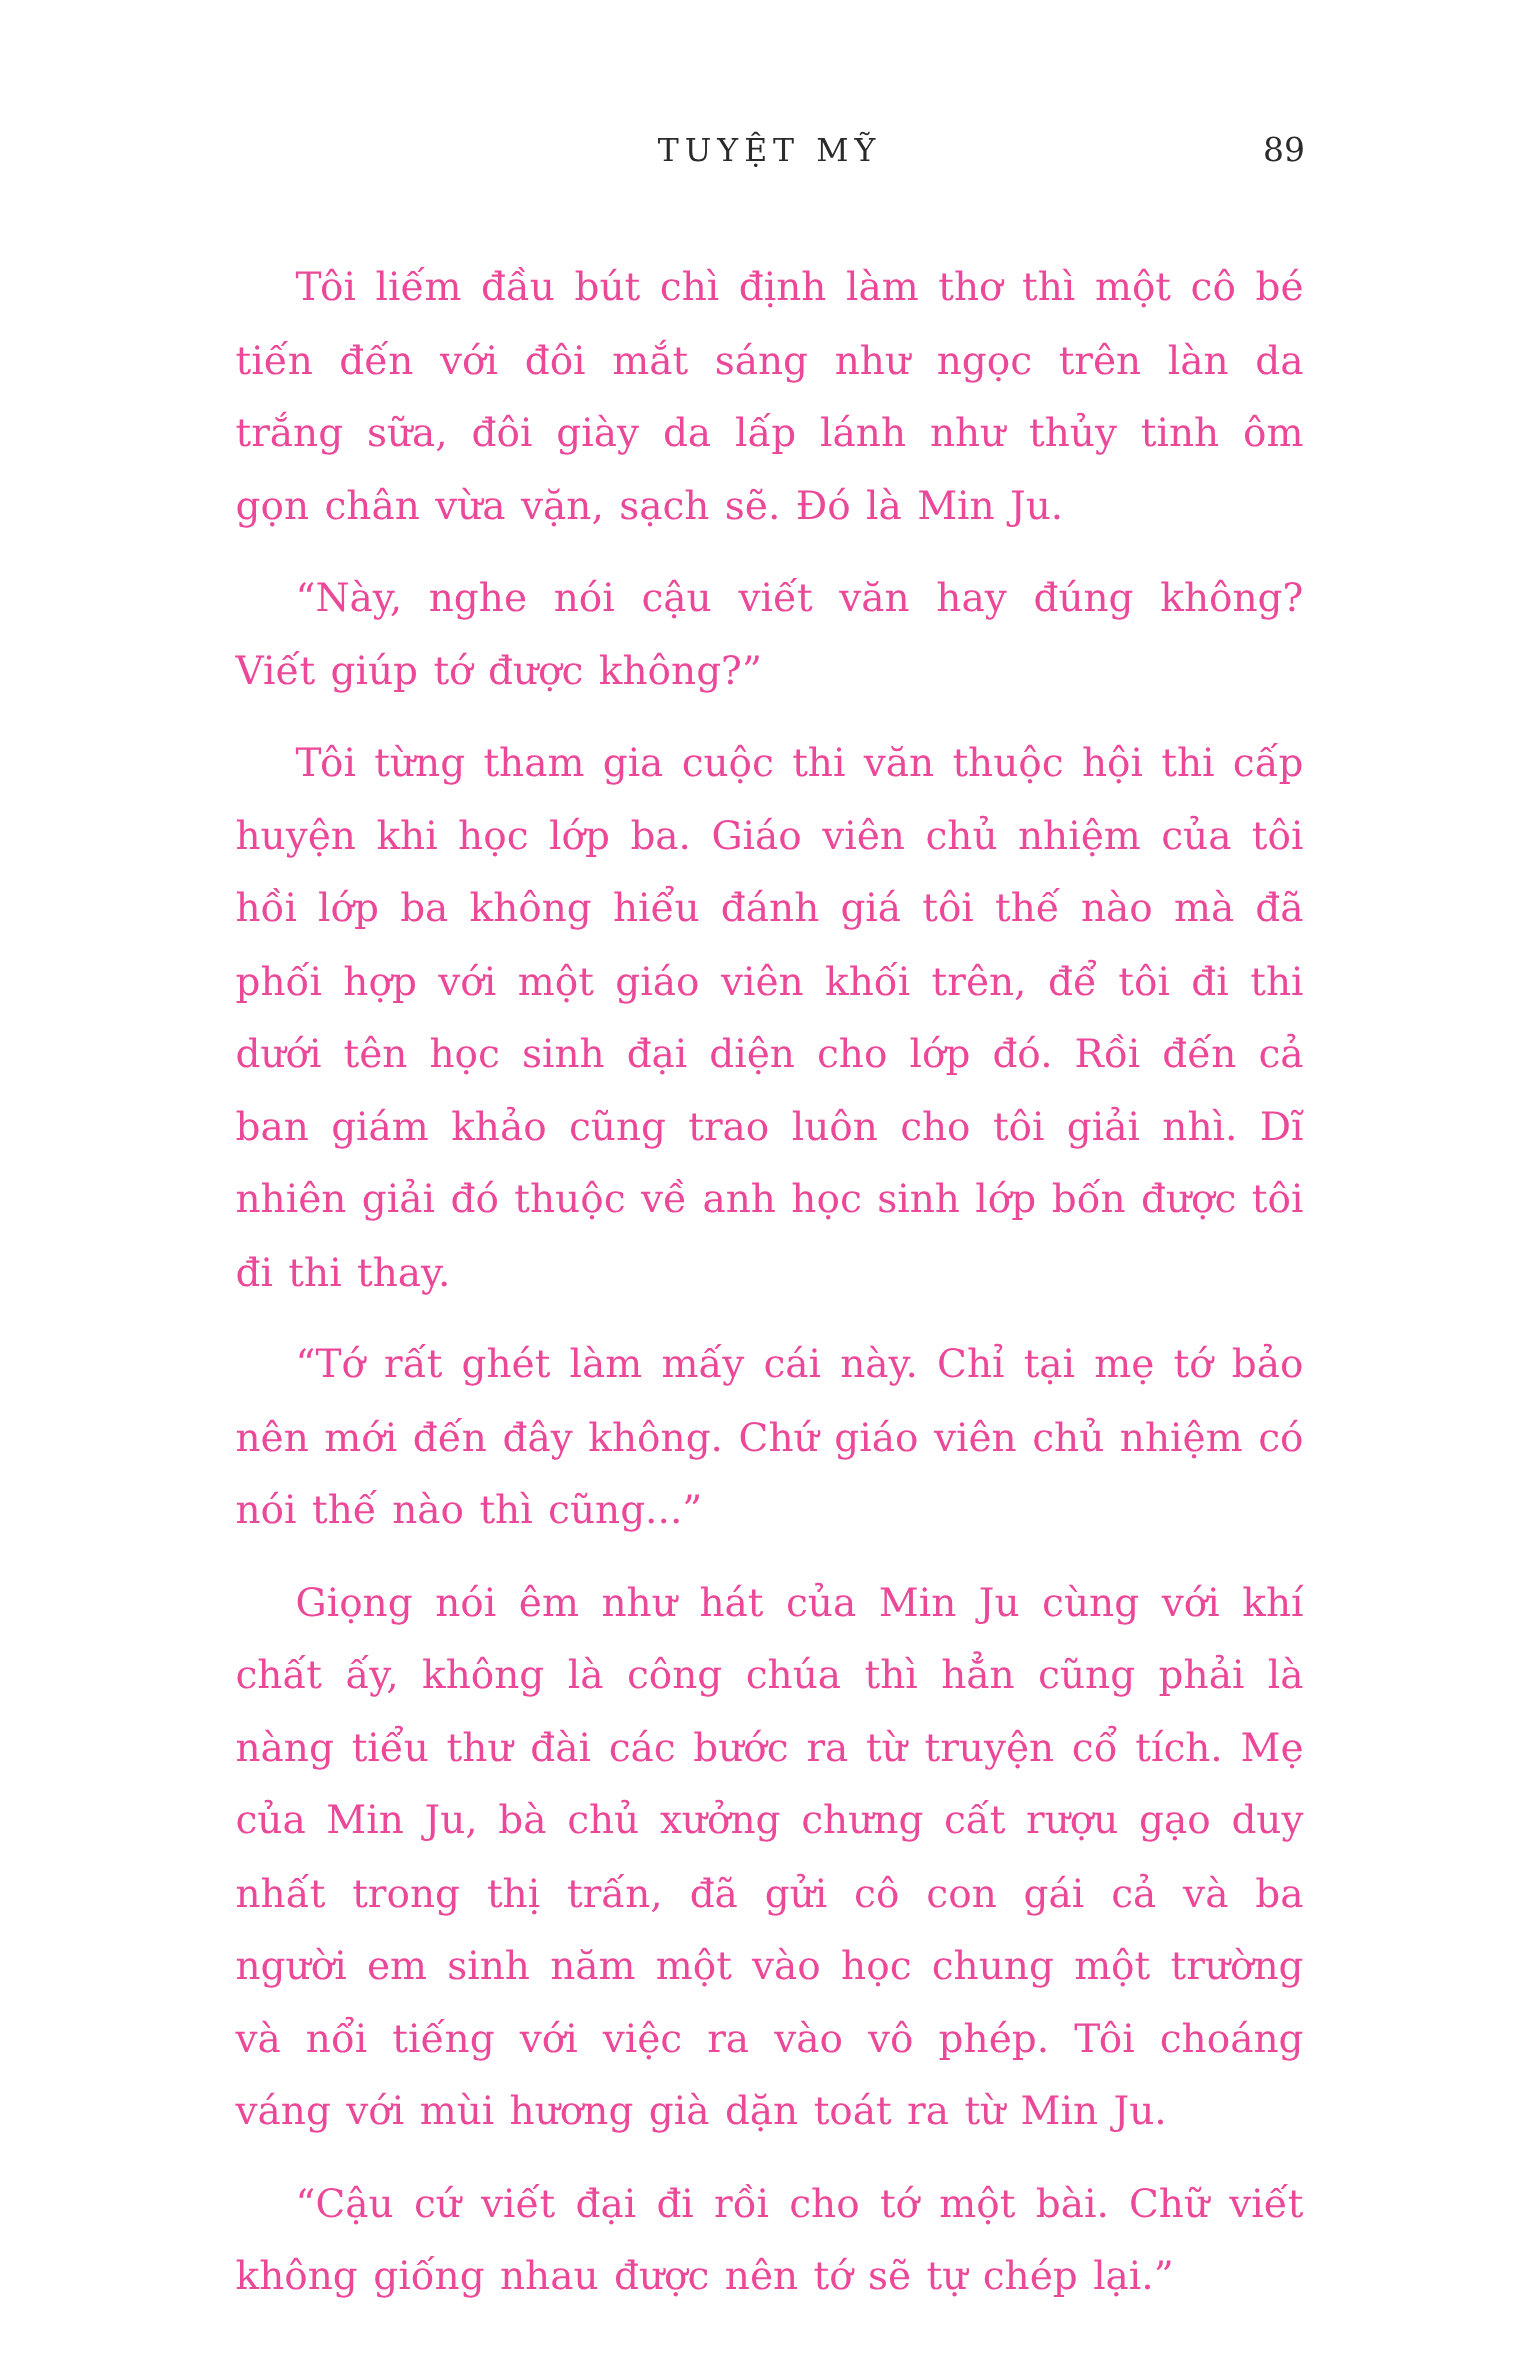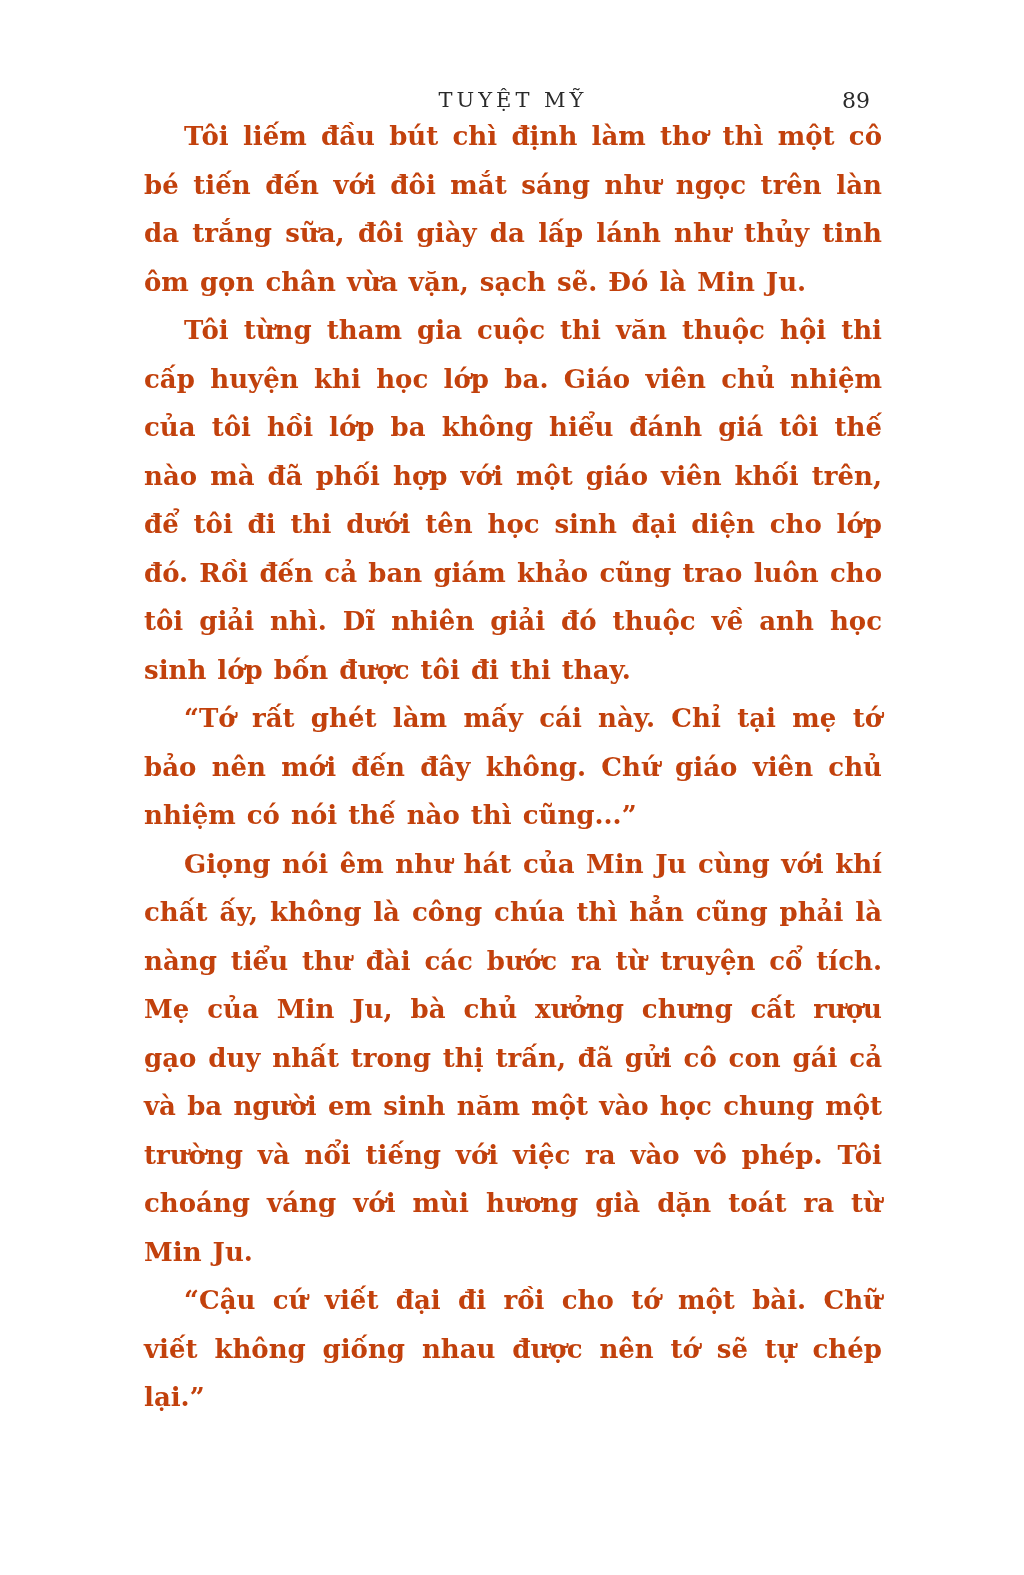--- a/index.html
+++ b/index.html
@@ -15,54 +15,55 @@
     color: #1b1b1b;
     font-family: "DejaVu Serif", "Liberation Serif", serif;
     box-sizing: border-box;
     padding: 88px 142px 0 144px;
   }
   .running-head {
     display: flex;
     align-items: baseline;
     justify-content: center;
     position: relative;
+    margin-bottom: 56px;
   }
   .running-head .title {
     font-size: 21px;
     letter-spacing: 4px;
     color: #2a2a2a;
   }
   .running-head .pagenum {
     position: absolute;
     right: 12px;
     top: 0;
     font-size: 22px;
     color: #2a2a2a;
   }
   .body-text p {
-    margin: 0;
+    margin: 13px;
     padding: 0;
     font-size: 26px;
     line-height: 48.5px;
     text-align: justify;
     text-indent: 40px;
-    color: #c2410c;
+    color: #ec4899;
     word-spacing: 2px;
-    font-weight: bold;
   }
 </style>
 </head>
 <body>
 
 <div class="page">
   <div class="running-head">
     <span class="title">TUYỆT MỸ</span>
     <span class="pagenum">89</span>
   </div>
 
   <div class="body-text">
     <p>Tôi liếm đầu bút chì định làm thơ thì một cô bé tiến đến với đôi mắt sáng như ngọc trên làn da trắng sữa, đôi giày da lấp lánh như thủy tinh ôm gọn chân vừa vặn, sạch sẽ. Đó là Min Ju.</p>
+    <p>“Này, nghe nói cậu viết văn hay đúng không? Viết giúp tớ được không?”</p>
     <p>Tôi từng tham gia cuộc thi văn thuộc hội thi cấp huyện khi học lớp ba. Giáo viên chủ nhiệm của tôi hồi lớp ba không hiểu đánh giá tôi thế nào mà đã phối hợp với một giáo viên khối trên, để tôi đi thi dưới tên học sinh đại diện cho lớp đó. Rồi đến cả ban giám khảo cũng trao luôn cho tôi giải nhì. Dĩ nhiên giải đó thuộc về anh học sinh lớp bốn được tôi đi thi thay.</p>
     <p>“Tớ rất ghét làm mấy cái này. Chỉ tại mẹ tớ bảo nên mới đến đây không. Chứ giáo viên chủ nhiệm có nói thế nào thì cũng...”</p>
     <p>Giọng nói êm như hát của Min Ju cùng với khí chất ấy, không là công chúa thì hẳn cũng phải là nàng tiểu thư đài các bước ra từ truyện cổ tích. Mẹ của Min Ju, bà chủ xưởng chưng cất rượu gạo duy nhất trong thị trấn, đã gửi cô con gái cả và ba người em sinh năm một vào học chung một trường và nổi tiếng với việc ra vào vô phép. Tôi choáng váng với mùi hương già dặn toát ra từ Min Ju.</p>
     <p>“Cậu cứ viết đại đi rồi cho tớ một bài. Chữ viết không giống nhau được nên tớ sẽ tự chép lại.”</p>
   </div>
 </div>
 
 </body></html>

